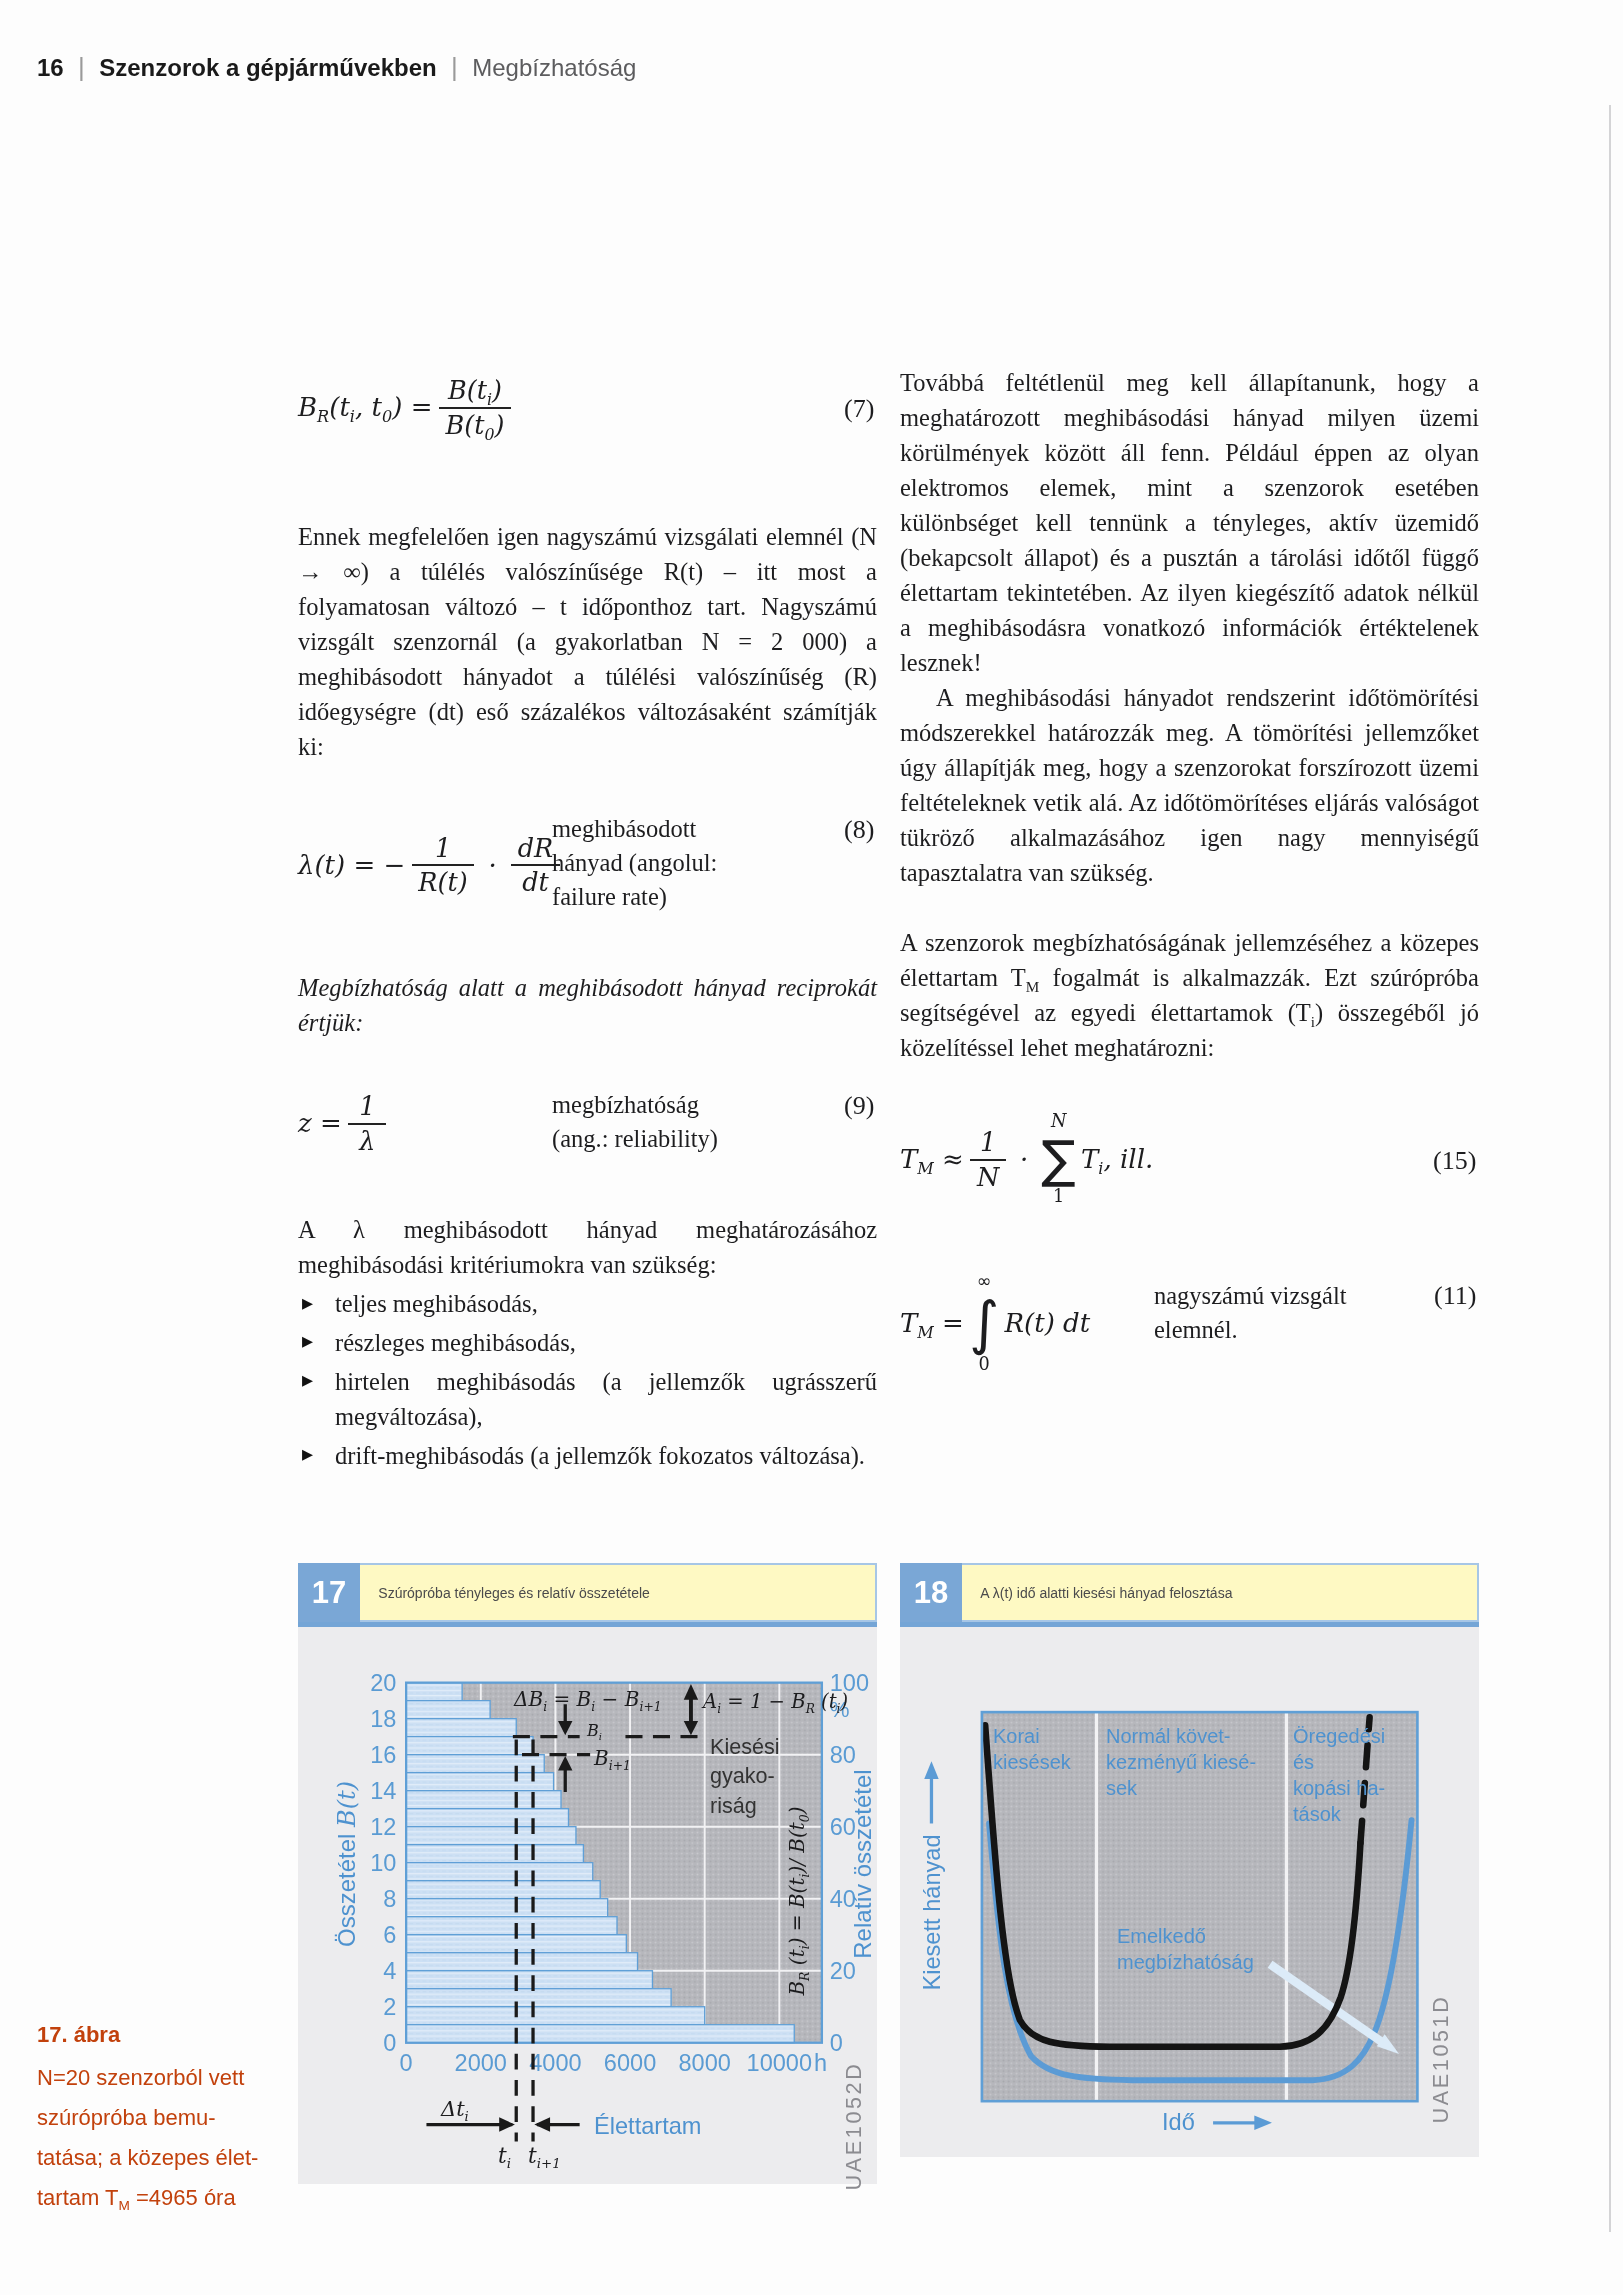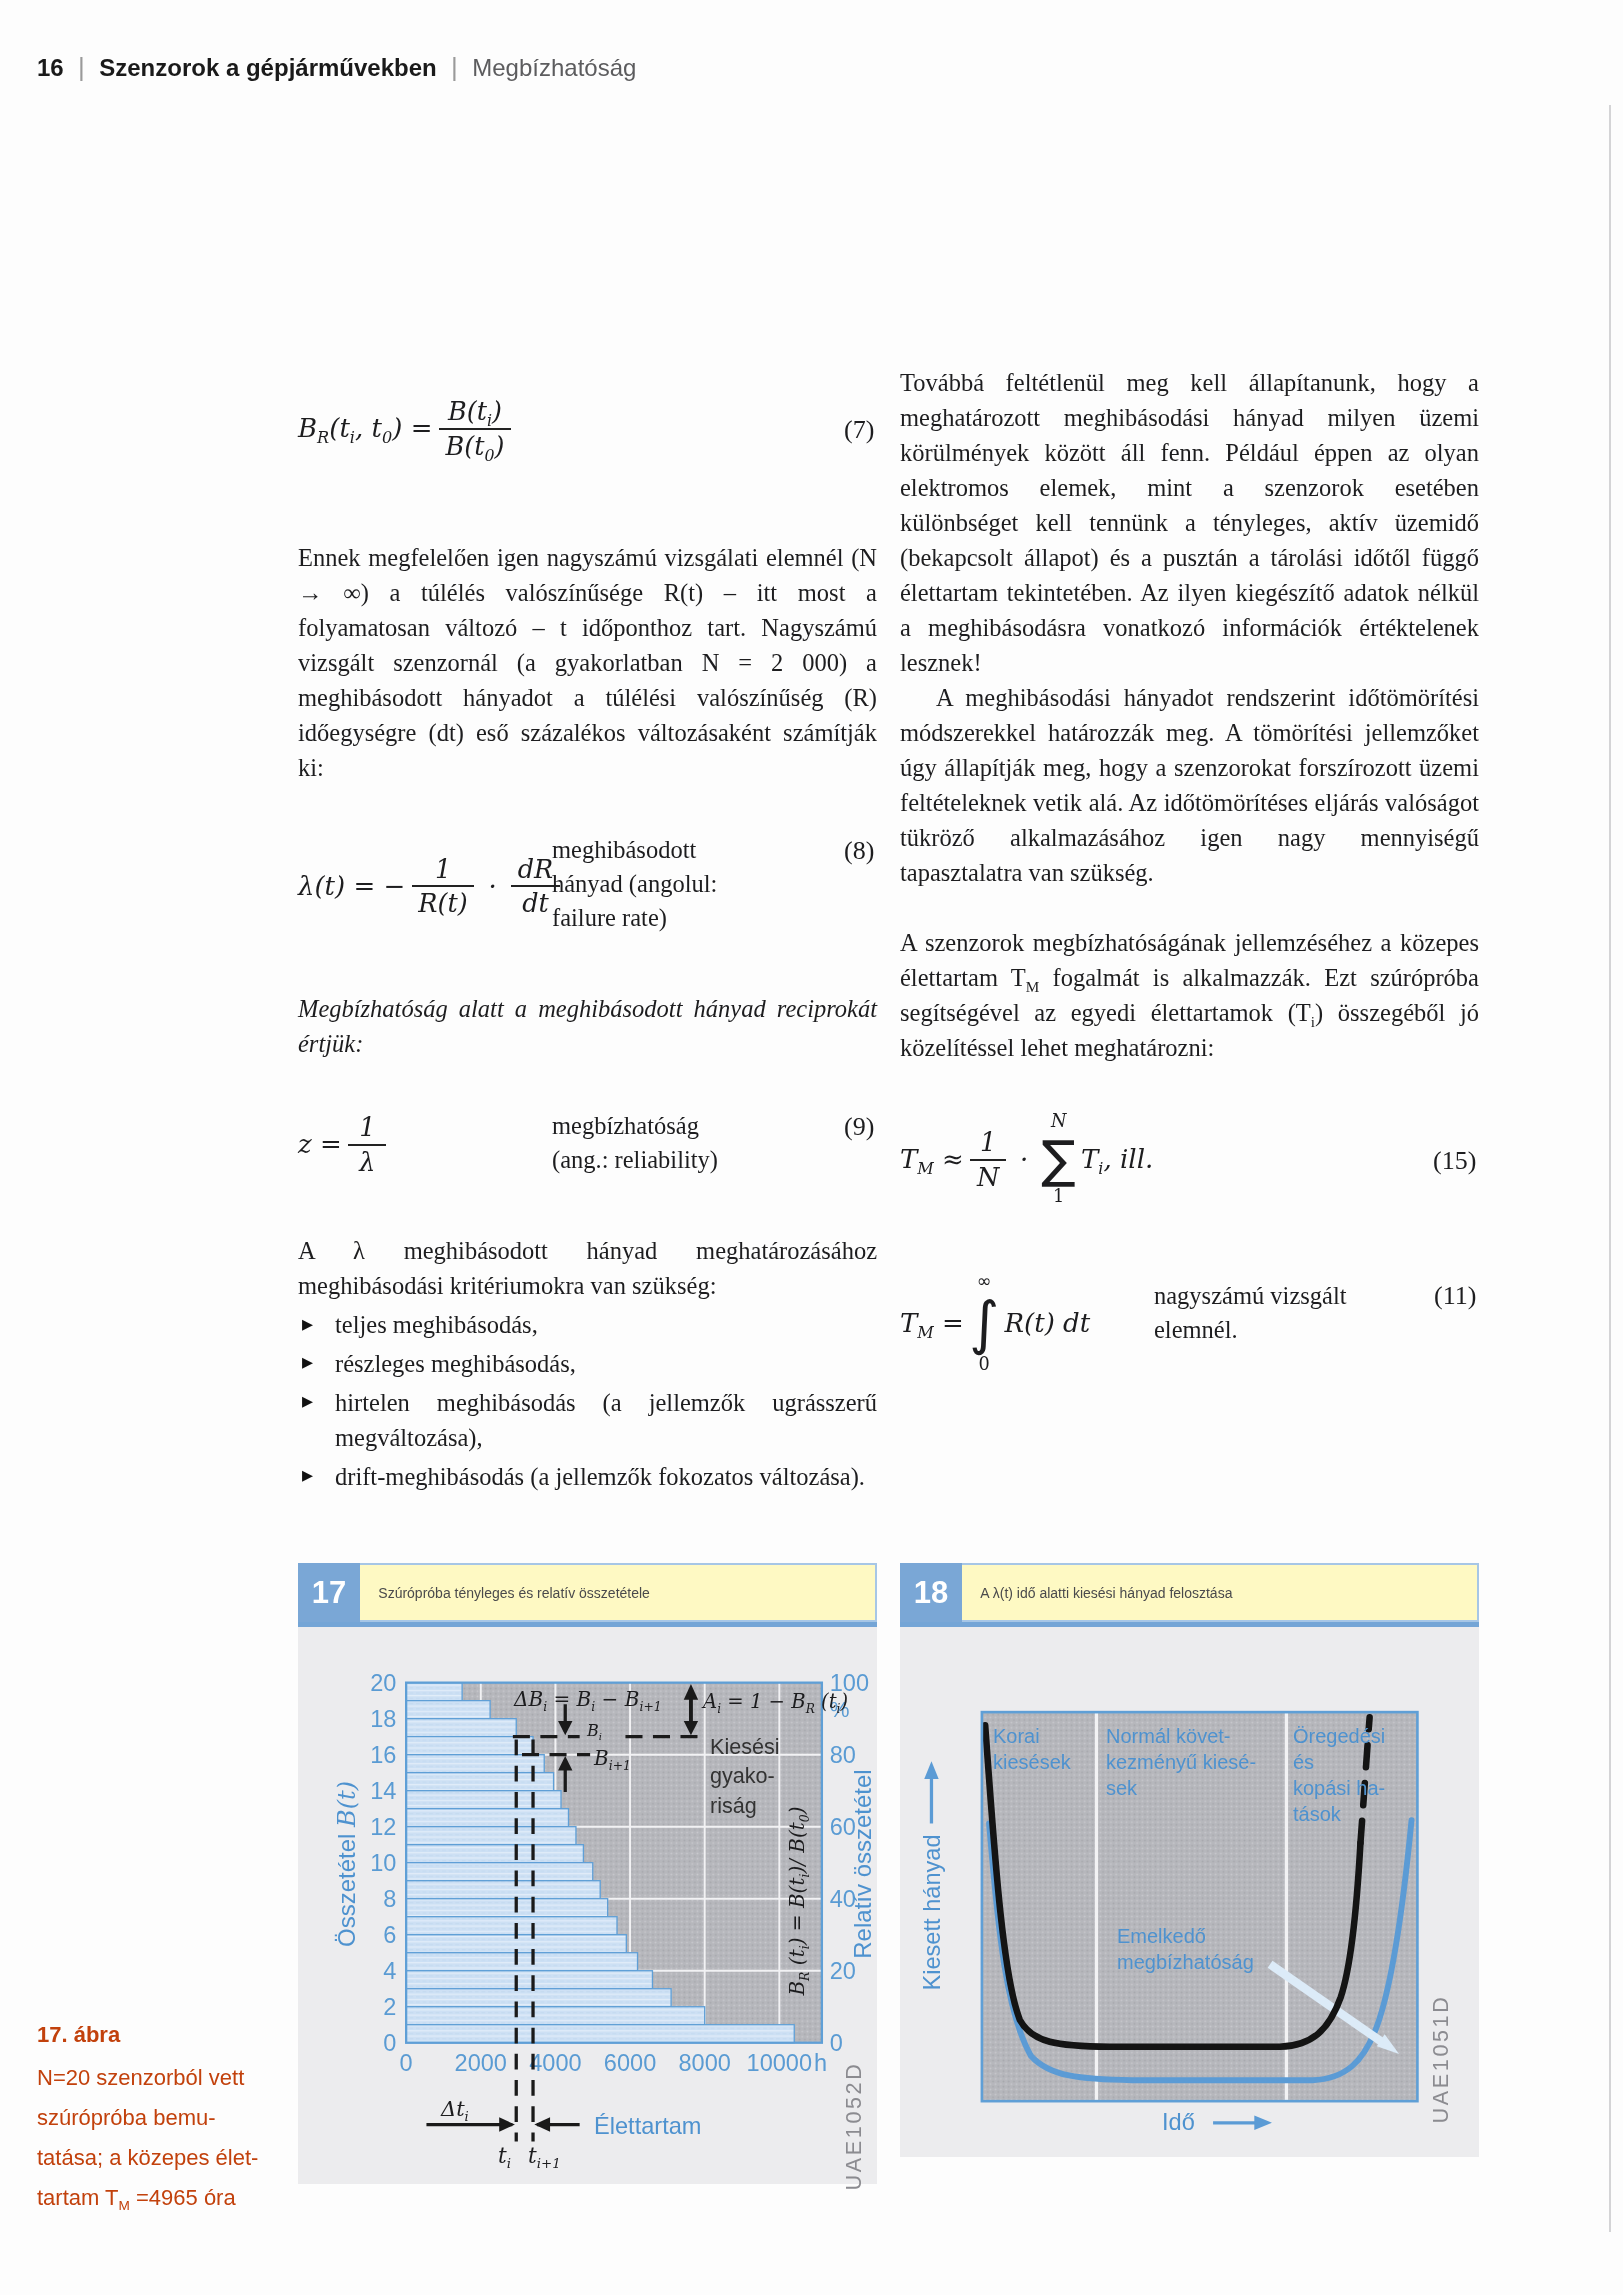--- a/index.html
+++ b/index.html
@@ -55,21 +55,21 @@
 <div class="pghead">
   <span class="pgnum">16</span>
   <span class="sep">|</span>
   <span class="book">Szenzorok a gépjárművekben</span>
   <span class="sep">|</span>
   <span class="chap">Megbízhatóság</span>
 </div>
 
 <div class="col" style="left:298px;top:363px;">
 
-  <div class="eq" style="margin-top:26px;">
+  <div class="eq" style="margin-top:5px;">
     <span class="lead">B<sub>R</sub>(t<sub>i</sub>, t<sub>0</sub>) =</span>
     <span class="frac">
       <span class="num">B(t<sub>i</sub>)</span>
       <span class="bar"></span>
       <span class="den">B(t<sub>0</sub>)</span>
     </span>
     <span class="eqnum">(7)</span>
   </div>
 
   <p style="margin-top:72px;">Ennek megfelelően igen nagyszámú vizsgálati elemnél (N → ∞) a túlélés valószínűsége R(t) – itt most a folyamatosan változó – t időponthoz tart. Nagyszámú vizsgált szenzornál (a gyakorlatban N = 2 000) a meghibásodott hányadot a túlélési valószínűség (R) időegységre (dt) eső százalékos változásaként számítják ki:</p>

